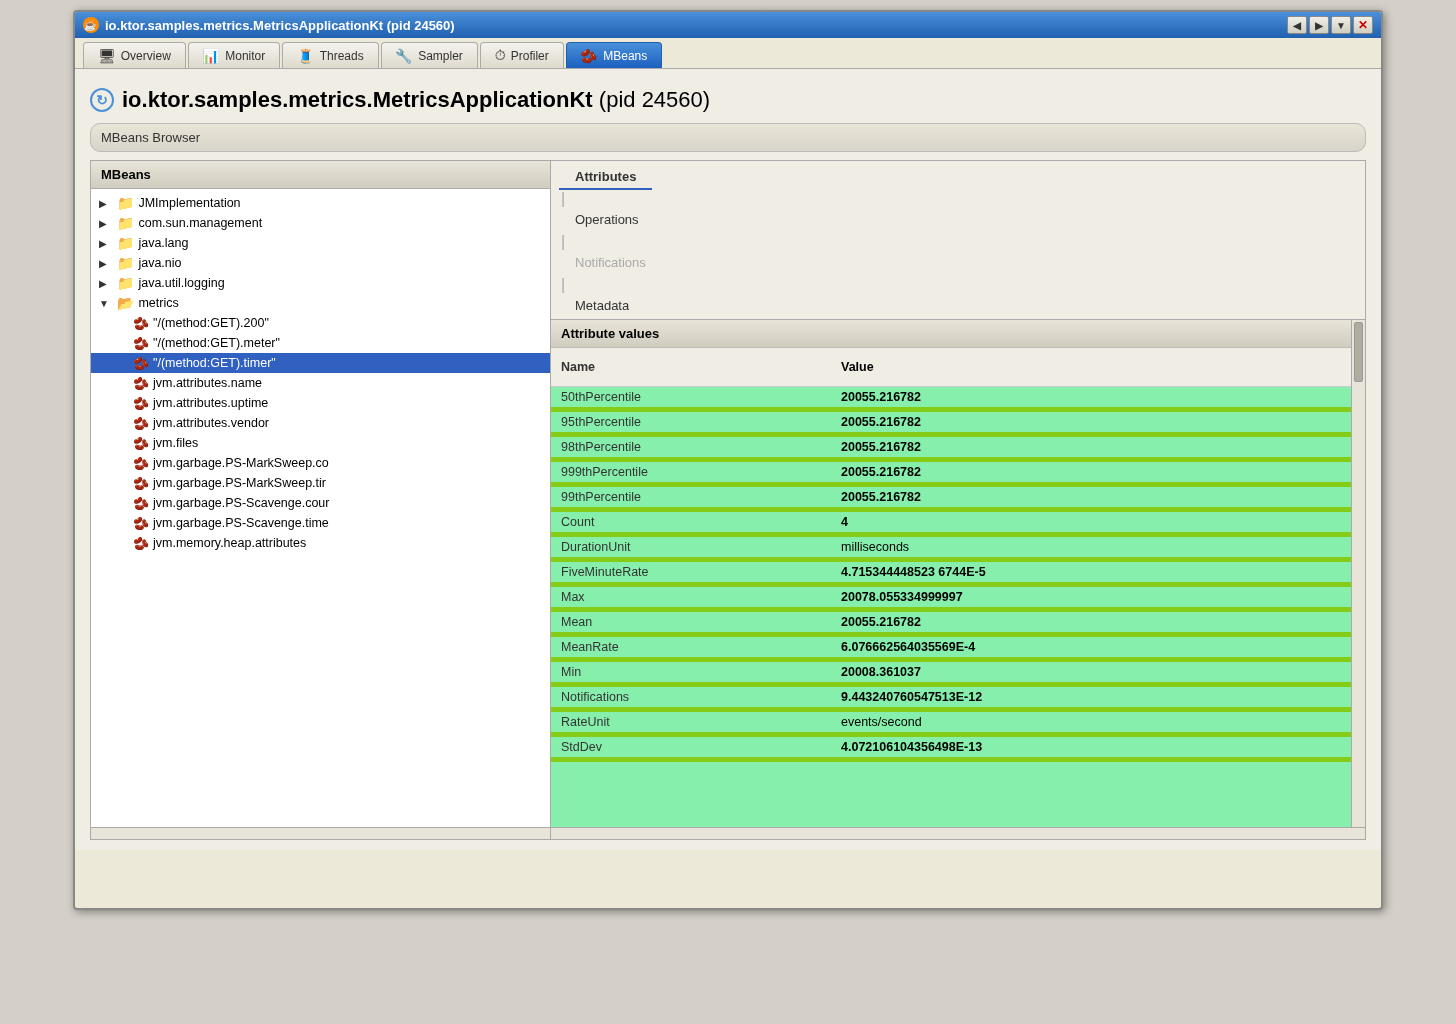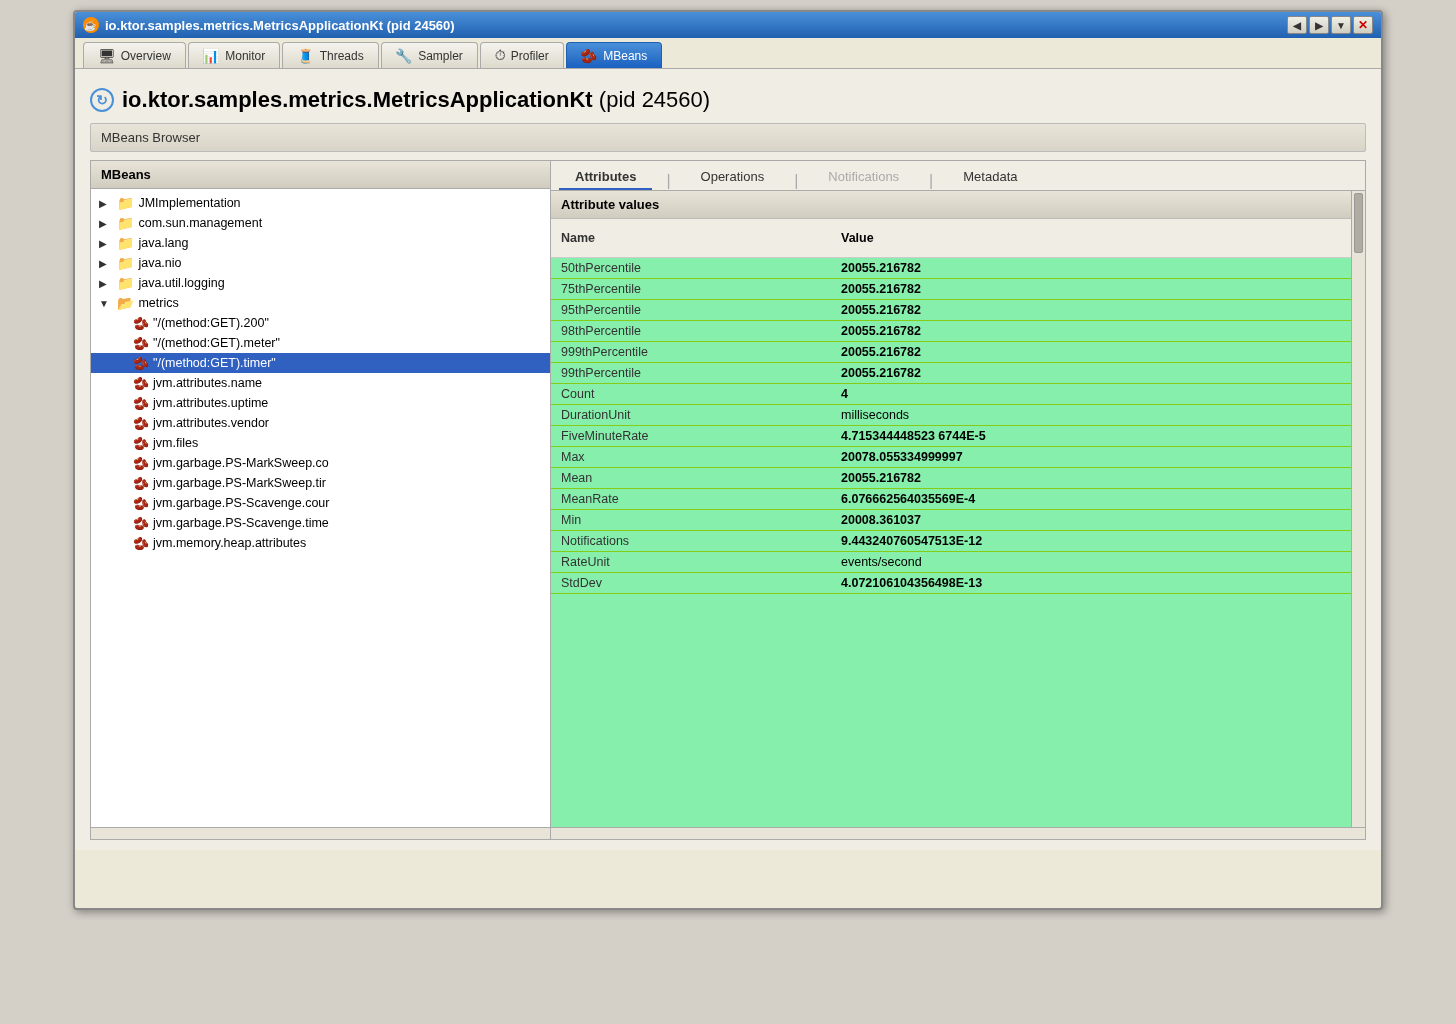--- a/index.html
+++ b/index.html
@@ -122,21 +122,21 @@
       from { transform: rotate(0deg); }
       to { transform: rotate(360deg); }
     }
     .section-header {
       background: linear-gradient(to bottom, #e8e4d8, #d8d4c8);
       border: 1px solid #bbb;
       padding: 6px 10px;
       font-size: 13px;
       color: #333;
       margin: 6px 0;
-      border-radius: 2px;
+      border-radius: 10px;
     }
     .split-pane {
       display: flex;
       gap: 0;
       border: 1px solid #aaa;
       background: white;
       margin-top: 8px;
       height: 680px;
     }
     .left-pane {
@@ -196,23 +196,24 @@
     .right-pane {
       flex: 1;
       display: flex;
       flex-direction: column;
       overflow: hidden;
     }
     .right-tabs {
       display: flex;
       border-bottom: 1px solid #aaa;
       background: #f0ede4;
-      align-items: flex-end;
+      align-items: flex-start;
       padding: 4px 8px 0 8px;
-      gap: 12px;
+      gap: 0;
+      flex-direction: column;
     }
     .right-tab {
       padding: 4px 16px;
       cursor: pointer;
       font-size: 13px;
       color: #333;
       border-bottom: 2px solid transparent;
     }
     .right-tab.active {
       border-bottom: 2px solid #3060c0;
@@ -246,21 +247,21 @@
     }
     .attr-table tr.header-row td {
       background: #f0ede4;
       font-weight: bold;
       padding: 12px 10px;
       border-bottom: 1px solid #ccc;
       color: #333;
     }
     .attr-table tr td {
       padding: 3px 10px;
-      border-bottom: 1px solid #84cc16;
+      border-bottom: 5px solid #84cc16;
       font-size: 12.5px;
     }
     .attr-table tr td:first-child {
       width: 280px;
       color: #333;
     }
     .attr-table tr td:last-child {
       font-weight: bold;
       color: #000;
     }
@@ -468,24 +469,20 @@
               <tbody>
                   <tr class="header-row">
                 <td>Name</td>
                 <td>Value</td>
               </tr>
               <tr class="table-row">
                 <td>50thPercentile</td>
                 <td><strong>20055.216782</strong></td>
               </tr>
               <tr class="table-row">
-                <td>75thPercentile</td>
-                <td><strong>20055.216782</strong></td>
-              </tr>
-              <tr class="table-row">
                 <td>95thPercentile</td>
                 <td><strong>20055.216782</strong></td>
               </tr>
               <tr class="table-row">
                 <td>98thPercentile</td>
                 <td><strong>20055.216782</strong></td>
               </tr>
               <tr class="table-row">
                 <td>999thPercentile</td>
                 <td><strong>20055.216782</strong></td>

